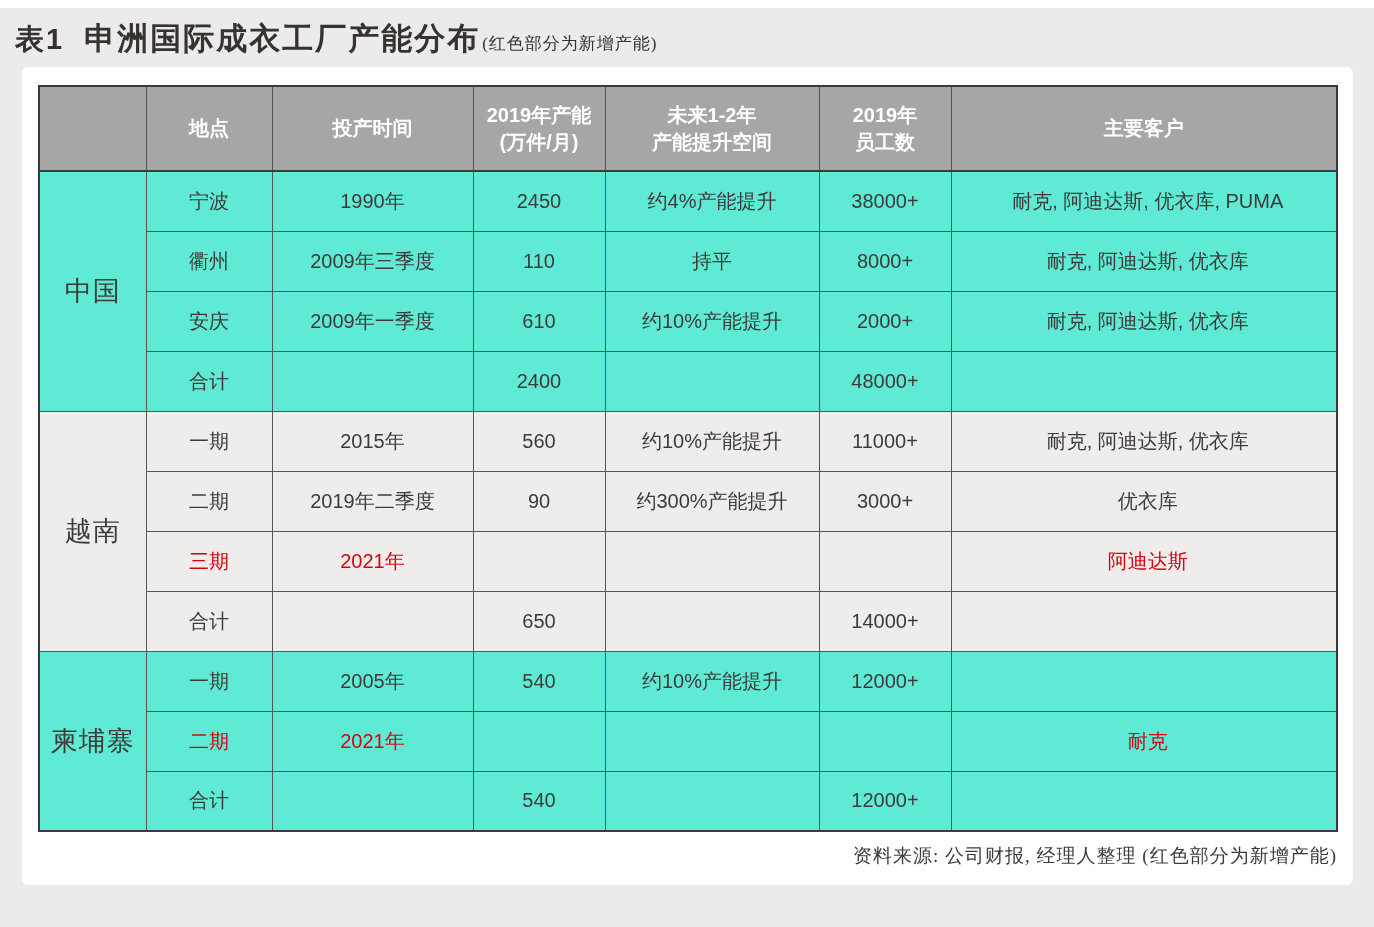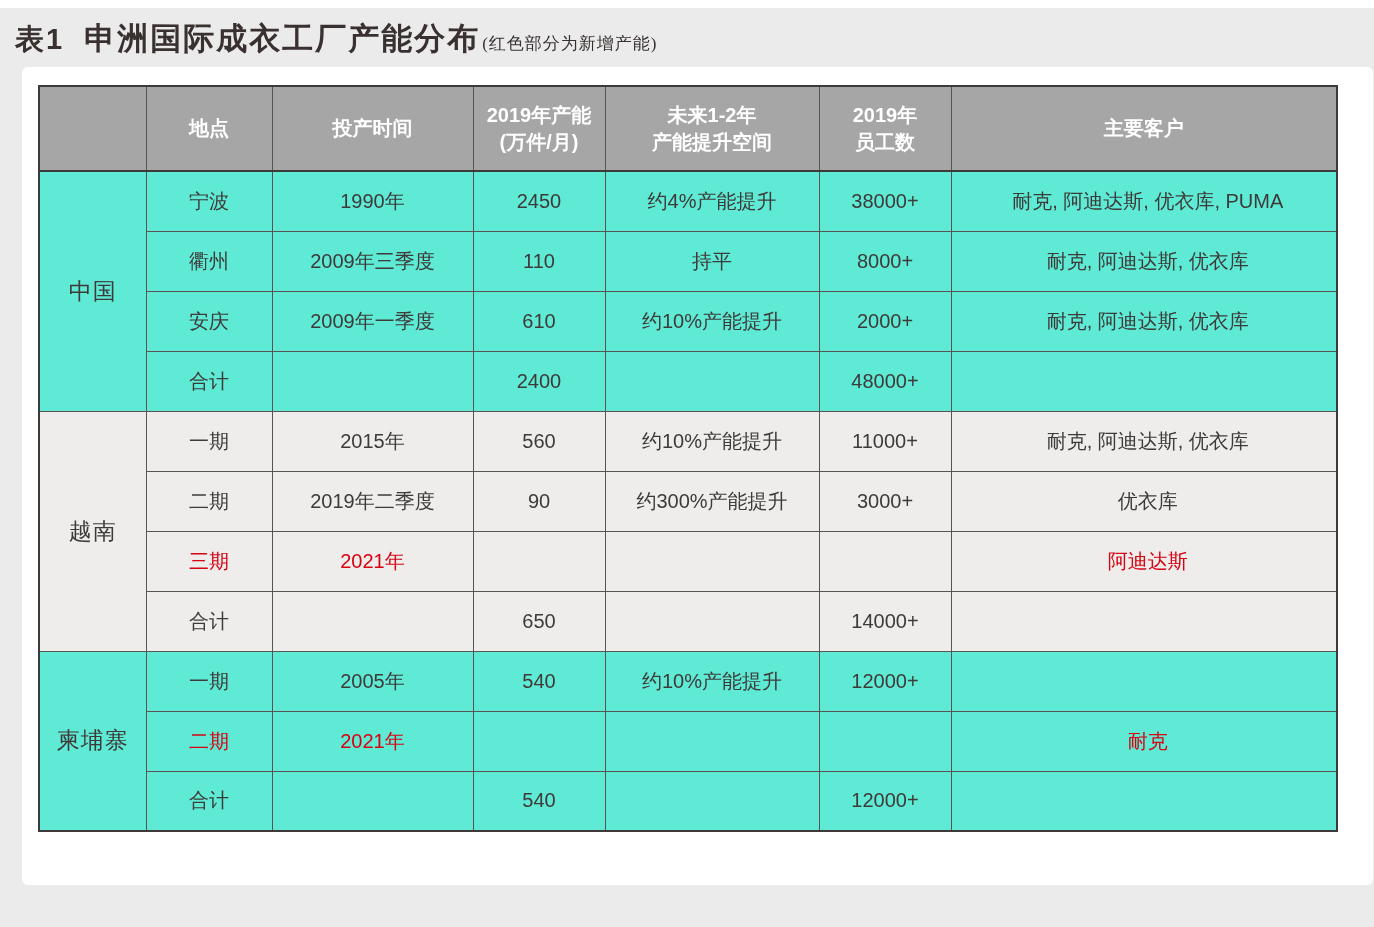--- a/index.html
+++ b/index.html
@@ -28,21 +28,21 @@
     margin-left:20px;
   }
   .title-note {
     font-size:17px; font-family:"Liberation Serif", serif;
     letter-spacing:1px; margin-left:2px;
   }
   
   .card {
     position:absolute; left:22px; top:67px;
     width:1331px; height:818px;
-    background:#ffffff; border-radius:6px;padding-left:20px;
+    background:#ffffff; border-radius:6px;
   }
   
   table.cap-table {
     position:absolute; left:16px; top:18px;
     border-collapse:collapse; table-layout:fixed;
     width:1298px;
     border:2px solid #3e3a39;
     color:#3e3a39;
   }
   .cap-table th, .cap-table td {
@@ -57,21 +57,21 @@
   .cap-table thead th {
     background:#a6a6a6; color:#ffffff;
     font-weight:bold; line-height:1.35;
     border-bottom:2px solid #3e3a39;
   }
   .cap-table td.customers { text-align:center; padding-left:14px; }
   .cap-table tr.sec-gray td { background:#eeedec; }
   .cap-table tr.sec-white td { background:#5eead4; }
   .cap-table tr.section-start td { border-top:1px solid #22c55e; }
   .cap-table tr.red-row td.redable { color:#d70310; }
-  .cap-table td.region-cell { font-size:23px; letter-spacing:1px; }
+  .cap-table td.region-cell { font-size:27px; letter-spacing:1px; }
   
   .footer-note {
     position:absolute; right:16px; bottom:16px;
     font-family:"Liberation Serif", serif;
     font-size:19px; color:#3e3a39; letter-spacing:1px;
     white-space:nowrap;
   }
 </style>
 </head>
 <body>
@@ -206,13 +206,14 @@
         <tr class="sec-white">
           <td class=" redable">合计</td>
           <td class=" redable"></td>
           <td class=" redable">540</td>
           <td class=" redable"></td>
           <td class=" redable">12000+</td>
           <td class="customers redable"></td>
         </tr>
       </tbody>
   </table>
+  <div class="footer-note">资料来源: 公司财报, 经理人整理 (红色部分为新增产能)</div>
 </div>
 
 </body></html>

